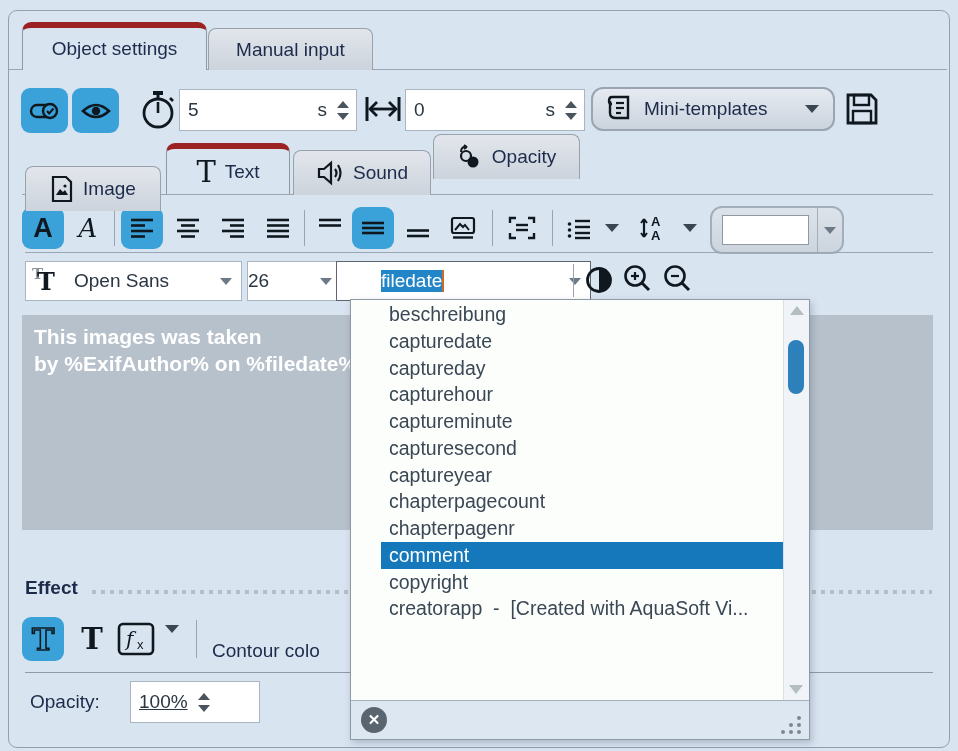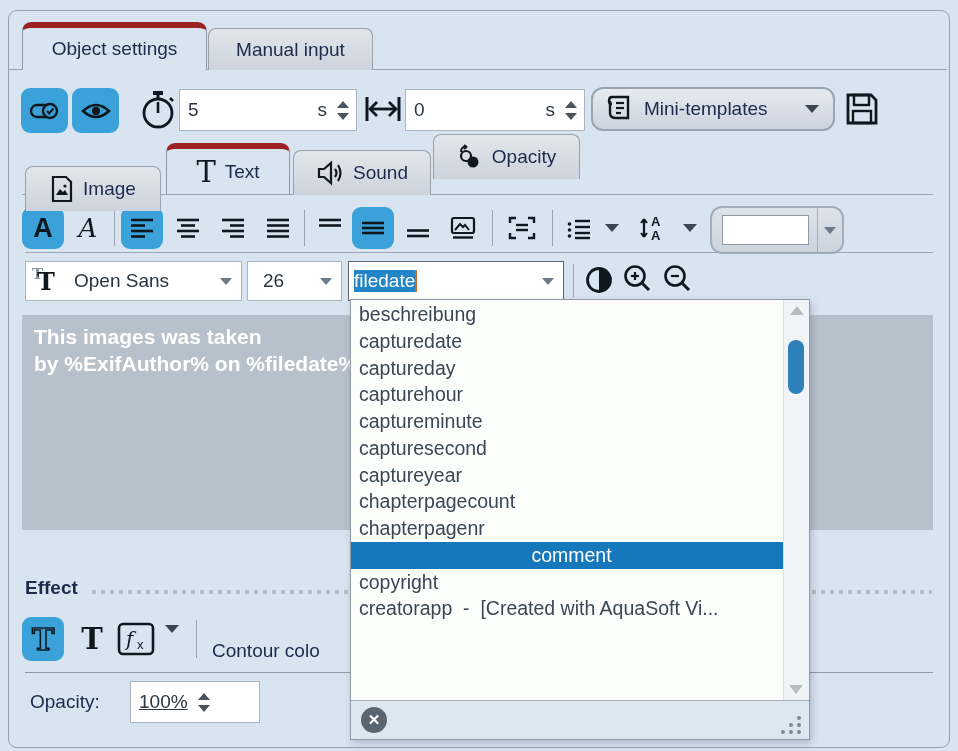--- a/index.html
+++ b/index.html
@@ -47,23 +47,23 @@
   
   .editor{left:22px;top:315px;width:911px;height:215px;background:#b7c1cc;color:#fff;font-weight:bold;
     font-size:21px;padding:8px 12px;line-height:1.3;box-sizing:border-box;}
   
   .dotline{height:4px;background:repeating-linear-gradient(to right,#b6bdc6 0 4px,transparent 4px 9px);}
   .efftitle{font-size:19px;font-weight:bold;}
   .lbl{font-size:19px;}
   
   .dd{left:350px;top:299px;width:460px;height:441px;border:1px solid #8f99a4;background:#fcfefc;z-index:20;
     box-shadow:2px 3px 7px rgba(40,60,80,.25);box-sizing:border-box;}
-  .dd-list{position:absolute;left:0;top:1px;right:25px;bottom:39px;overflow:hidden;}
+  .dd-list{position:absolute;left:0;top:1px;right:25px;bottom:39px;overflow:hidden;padding-left:30px;}
   .dd-item{height:26.75px;line-height:26.75px;padding-left:8px;font-size:19.5px;color:#3a4754;white-space:pre;cursor:pointer;}
-  .dd-item.selected{background:#1478ba;color:#fff;text-align:center;}
+  .dd-item.selected{background:#1478ba;color:#fff;}
   .dd-scroll{position:absolute;right:0;top:0;width:25px;bottom:39px;background:#f0f4f8;border-left:1px solid #d9e0e7;}
   .sb-arrow-up{width:0;height:0;border-left:7px solid transparent;border-right:7px solid transparent;
     border-bottom:9px solid #b4bcc4;margin:6px auto 0;}
   .sb-arrow-dn{width:0;height:0;border-left:7px solid transparent;border-right:7px solid transparent;
     border-top:9px solid #b4bcc4;position:absolute;bottom:6px;left:5px;}
   .sb-thumb{position:absolute;left:4px;top:40px;width:16px;height:54px;background:#2e80ba;border-radius:8px;cursor:pointer;}
   .dd-footer{position:absolute;left:0;right:0;bottom:0;height:38px;background:#dde7f2;border-top:1px solid #a6b0bb;}
   .closebtn{position:absolute;left:10px;top:6px;width:26px;height:26px;border-radius:50%;background:#59656f;
     color:#fff;font-size:15px;font-weight:bold;display:flex;align-items:center;justify-content:center;cursor:pointer;}
   .grip{position:absolute;right:8px;bottom:5px;display:flex;flex-direction:column;gap:3px;align-items:flex-end;cursor:nwse-resize;}
@@ -353,24 +353,24 @@
 
 <div class="abs combo" style="left:25px;width:215px;">
   <span class="ticon" style="margin-left:6px;">
     <span class="t1">T</span>
       <span class="t2">T</span>
   </span>
   <span style="margin-left:16px;">Open Sans</span>
   <span class="caret-gray"></span>
 </div>
 <div class="abs combo" style="left:247px;width:93px;">
-  <span style="margin-left:15px;">26</span>
+  <span style="margin-left:0;">26</span>
   <span class="caret-gray"></span>
 </div>
-<div class="abs combo" style="left:348px;width:214px;border-color:#5c6673;">
+<div class="abs combo" style="left:336px;width:214px;border-color:#5c6673;padding-left:39px;">
   <span class="sel-text" style="margin-left:5px;">filedate</span>
   <span class="caret-gray"></span>
 </div>
 <div class="abs vsep" style="left:573px;top:264px;height:33px;"></div>
 <div class="abs" style="left:584px;top:264px;cursor:pointer;">
   <span>
     <svg width="30" height="32" viewBox="0 0 30 32">
       <circle cx="15" cy="16" r="11.5" fill="none" stroke="#10181f" stroke-width="2.8"></circle>
       <path d="M15 4.5 A11.5 11.5 0 0 1 15 27.5 Z" fill="#10181f"></path>
     </svg>

